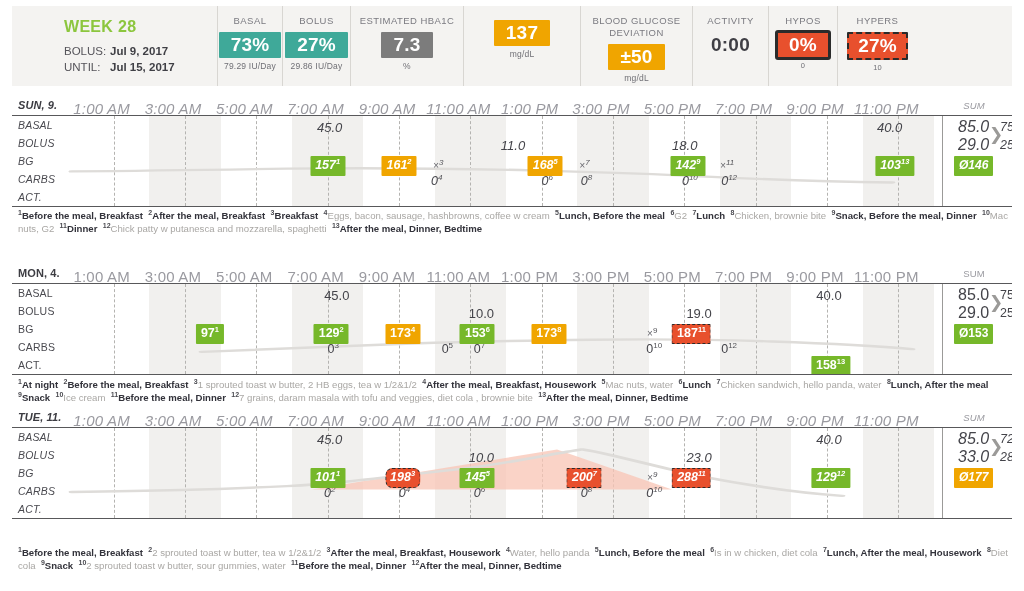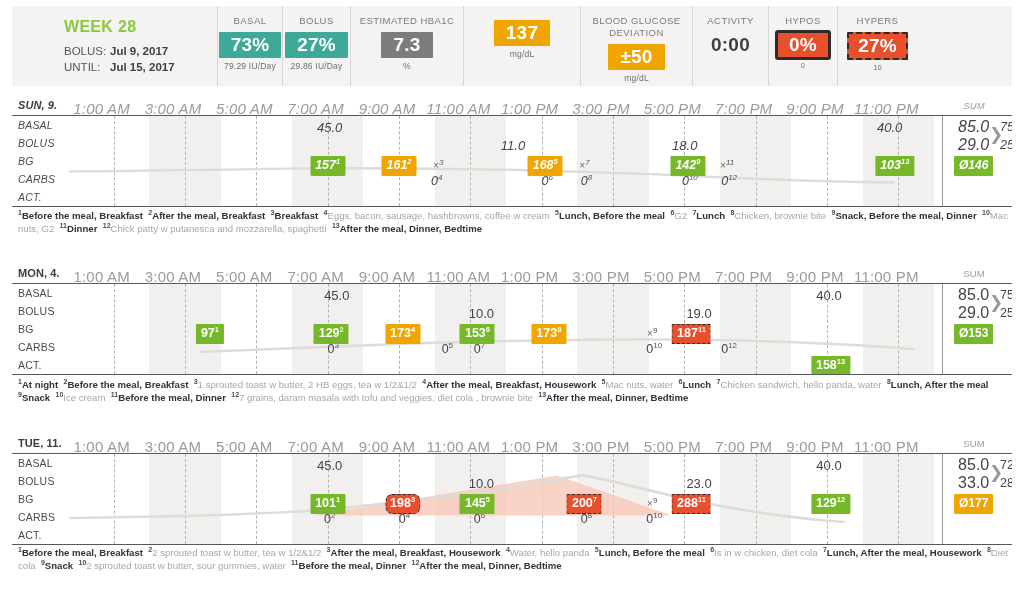--- a/index.html
+++ b/index.html
@@ -337,21 +337,21 @@
             <div style="margin-top:1px"><span class="avg g">Ø153</span></div>
           </div>
           <div class="brace" style="left: 977px; top: 10px;">❯</div>
           <div class="sumbox" style="left: 988px; top: 2px;">
             <div class="pv">75%</div>
             <div class="pv">25%</div>
           </div>
         </div>
       </div>
       <div class="notes" style="top: 378px;"><sup>1</sup><b>At night</b>&nbsp; <sup>2</sup><b>Before the meal, Breakfast</b>&nbsp; <sup>3</sup><span class="lt">1 sprouted toast w butter, 2 HB eggs, tea w 1/2&amp;1/2</span>&nbsp; <sup>4</sup><b>After the meal, Breakfast, Housework</b>&nbsp; <sup>5</sup><span class="lt">Mac nuts, water</span>&nbsp; <sup>6</sup><b>Lunch</b>&nbsp; <sup>7</sup><span class="lt">Chicken sandwich, hello panda, water</span>&nbsp; <sup>8</sup><b>Lunch, After the meal</b>&nbsp; <sup>9</sup><b>Snack</b>&nbsp; <sup>10</sup><span class="lt">Ice cream</span>&nbsp; <sup>11</sup><b>Before the meal, Dinner</b>&nbsp; <sup>12</sup><span class="lt">7 grains, daram masala with tofu and veggies, diet cola , brownie bite</span>&nbsp; <sup>13</sup><b>After the meal, Dinner, Bedtime</b></div>
-      <div class="day" style="top: 436px;">
+      <div class="day" style="top: 410px; font-style: italic;">
         <div class="day-head">
           <div class="day-name">TUE, 11.</div>
           <div class="tick" style="left: 89.6667px;">1:00 AM</div>
           <div class="tick" style="left: 161px;">3:00 AM</div>
           <div class="tick" style="left: 232.333px;">5:00 AM</div>
           <div class="tick" style="left: 303.667px;">7:00 AM</div>
           <div class="tick" style="left: 375px;">9:00 AM</div>
           <div class="tick" style="left: 446.333px;">11:00 AM</div>
           <div class="tick" style="left: 517.667px;">1:00 PM</div>
           <div class="tick" style="left: 589px;">3:00 PM</div>

